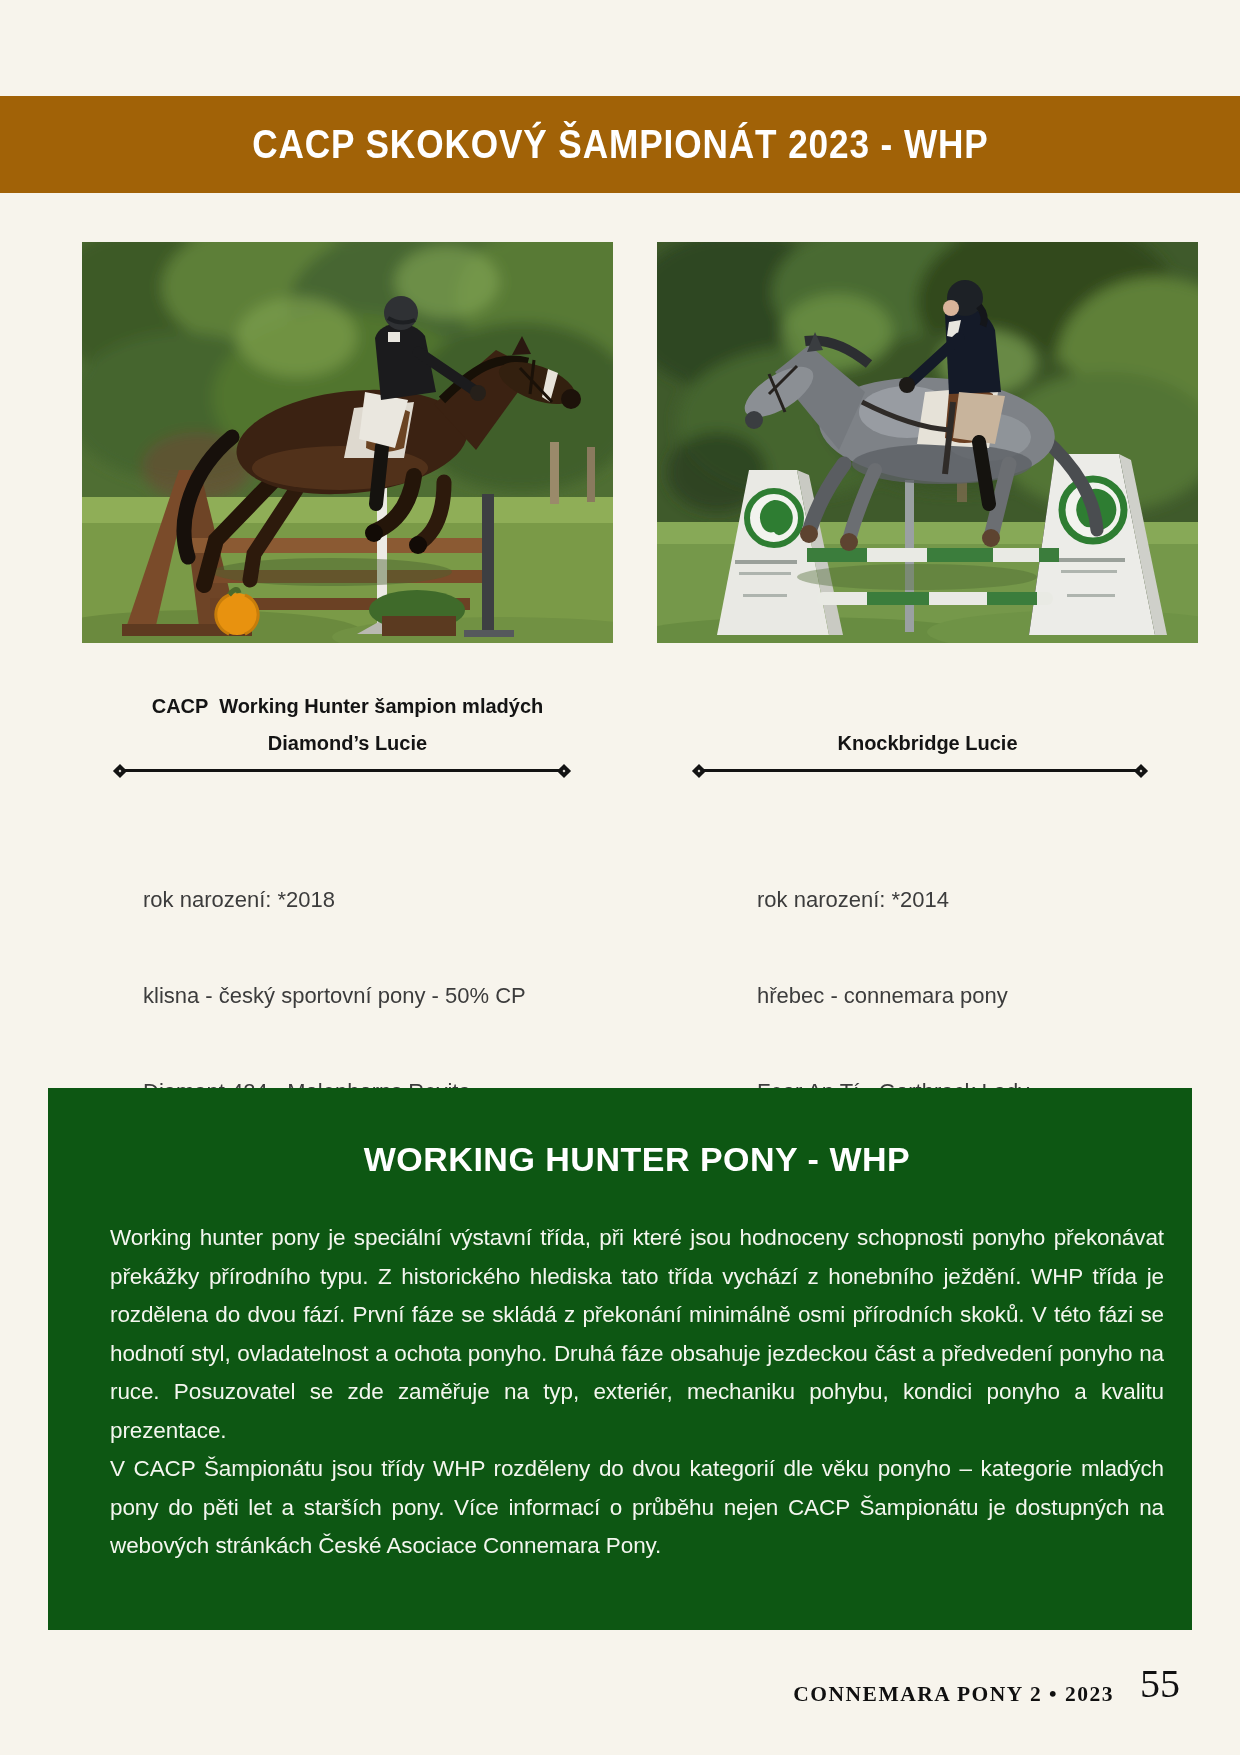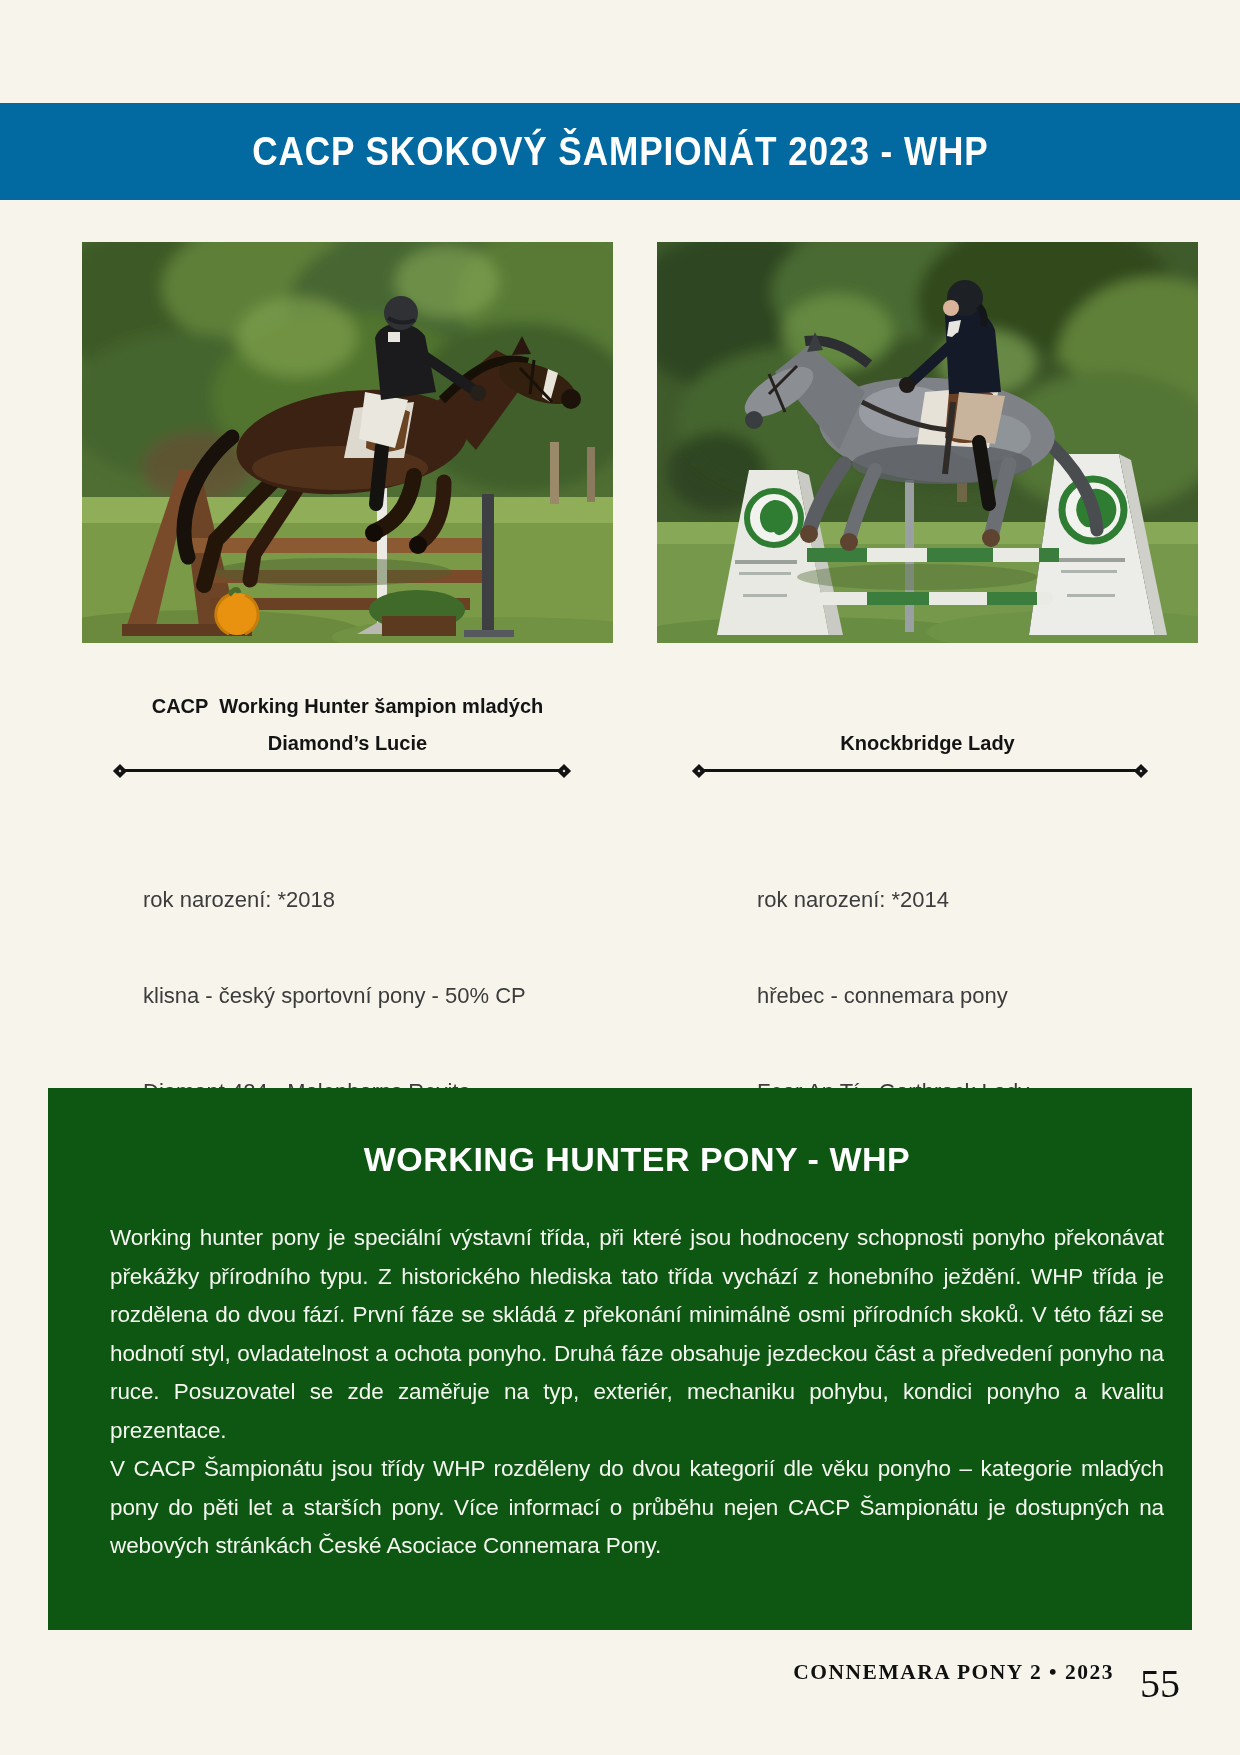--- a/index.html
+++ b/index.html
@@ -6,22 +6,22 @@
   .page{
     position:relative;
     width:1240px;height:1755px;
     margin:0 auto;
     background:#f7f4ec;
     font-family:"Liberation Sans", sans-serif;
     overflow:hidden;
   }
   
   .banner{
-    position:absolute;left:0;top:103px;width:1240px;height:97px;
-    background:#0369a1;
+    position:absolute;left:0;top:96px;width:1240px;height:97px;
+    background:#a16207;
     display:flex;align-items:center;justify-content:center;
   }
   .banner-title{
     color:#ffffff;font-weight:700;font-size:40px;letter-spacing:1px;
     transform:scaleX(.88);transform-origin:center;white-space:nowrap;
   }
   
   .photo{position:absolute;top:242px;display:block;}
   .photo svg{display:block;}
   .photo-left{left:82px;}
@@ -59,21 +59,21 @@
     text-align:center;color:#ffffff;font-weight:700;font-size:34px;
     margin:0 0 40px 0;letter-spacing:.5px;
   }
   .info-box p{
     margin:0;color:#f4f6ef;font-size:22.5px;line-height:38.5px;
     text-align:justify;letter-spacing:-.1px;
   }
   
   .footer{
     position:absolute;right:60px;top:1660px;
-    display:flex;align-items:flex-start;
+    display:flex;align-items:flex-end;
   }
   .footer-journal{
     font-family:"Liberation Serif", serif;font-size:21.5px;letter-spacing:1.5px;
     color:#101010;font-weight:700;
   }
   .footer-page{
     font-family:"Liberation Serif", serif;font-size:40px;color:#101010;
     margin-left:26px;font-weight:400;
   }
 </style>
@@ -260,21 +260,21 @@
         <circle cx="308" cy="56" r="18" fill="#1d2126"></circle>
         <circle cx="294" cy="66" r="8" fill="#d9b49a"></circle>
         <path d="M322 64 q8 10 4 20" stroke="#14161a" stroke-width="7" fill="none"></path>
         <polygon points="302,150 348,154 338,202 296,196" fill="#c8b49c"></polygon>
         <path d="M322 200 L332 262" stroke="#15130f" stroke-width="14" stroke-linecap="round"></path>
       </g>
     </svg>
   </div>
 
   <div class="caption caption-left"><span>CACP  Working Hunter šampion mladých</span><br><span>Diamond’s Lucie</span></div>
-  <div class="caption caption-right"><br><span>Knockbridge Lady</span></div>
+  <div class="caption caption-right"><br><span>Knockbridge Lucie</span></div>
 
   <div class="divider divider-left">
     <span class="diamond"></span>
     <span class="line"></span>
     <span class="diamond"></span>
   </div>
   <div class="divider divider-right">
     <span class="diamond"></span>
     <span class="line"></span>
     <span class="diamond"></span>

